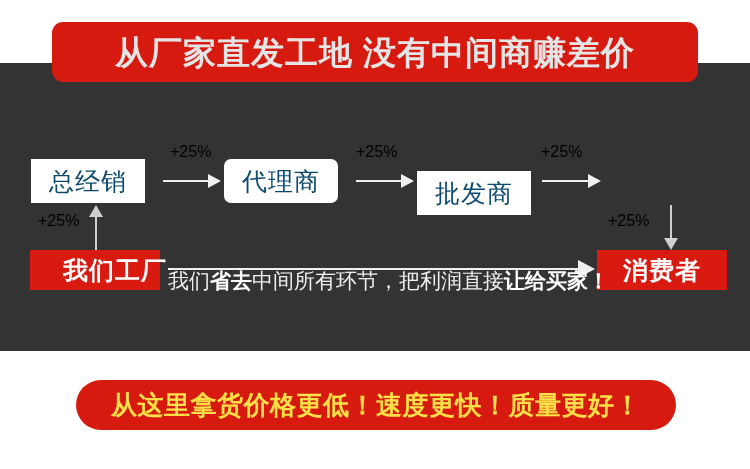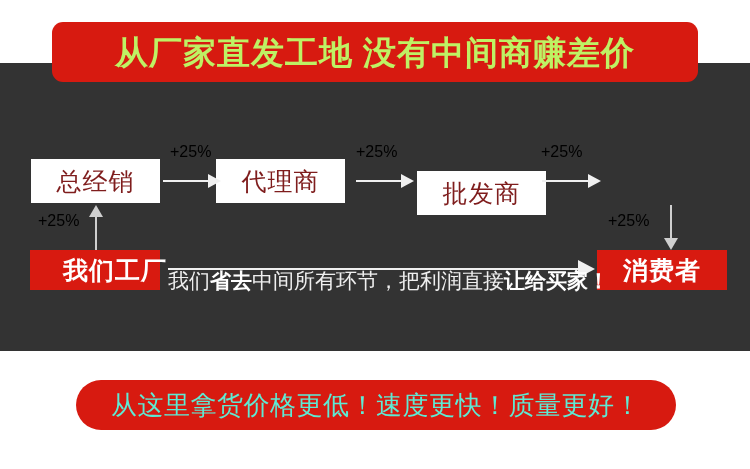--- a/index.html
+++ b/index.html
@@ -41,72 +41,72 @@
     justify-content: center;
     box-sizing: border-box;
   }
   .banner-top {
     left: 52px;
     top: 22px;
     width: 646px;
     height: 60px;
   }
   .banner-top .banner-text {
-    color: #bef264;
+    color: #e5e5e5;
     font-size: 33px;
     font-weight: bold;
     letter-spacing: 1px;
     line-height: 1;
     white-space: nowrap;
   }
   .banner-bottom {
     left: 76px;
     top: 380px;
     width: 600px;
     height: 50px;
     border-radius: 25px;
   }
   .banner-bottom .banner-text {
-    color: #5eead4;
+    color: #fde047;
     font-size: 26px;
-    font-weight: normal;
+    font-weight: bold;
     letter-spacing: 0.5px;
     line-height: 1;
     white-space: nowrap;
   }
 
   
   .node {
     position: absolute;
     box-sizing: border-box;
     display: flex;
     align-items: center;
     justify-content: center;
     white-space: nowrap;
   }
   .node-white {
     background: #ffffff;
-    color: #7f1d1d;
+    color: #0c4a6e;
     height: 44px;
-    width: 129px;
+    width: 114px;
     font-size: 25px;
     letter-spacing: 1px;
   }
   .node-red {
     background: #d81a10;
     color: #ffffff;
     height: 40px;
     width: 130px;
     font-size: 25px;
     font-weight: bold;
     letter-spacing: 1px;
   }
 
   .n1 { left: 31px;  top: 159px; }
-  .n2 { left: 216px; top: 159px; }
+  .n2 { left: 224px; top: 159px; border-radius: 7px; }
   .n3 { left: 417px; top: 171px; }
   .n4 { left: 604px; top: 159px; }
   .n-factory  { left: 30px;  top: 250px; padding-left: 40px; }
   .n-consumer { left: 597px; top: 250px; }
 
   
   .pct {
     position: absolute;
     color: #000000;
     font-size: 16px;

